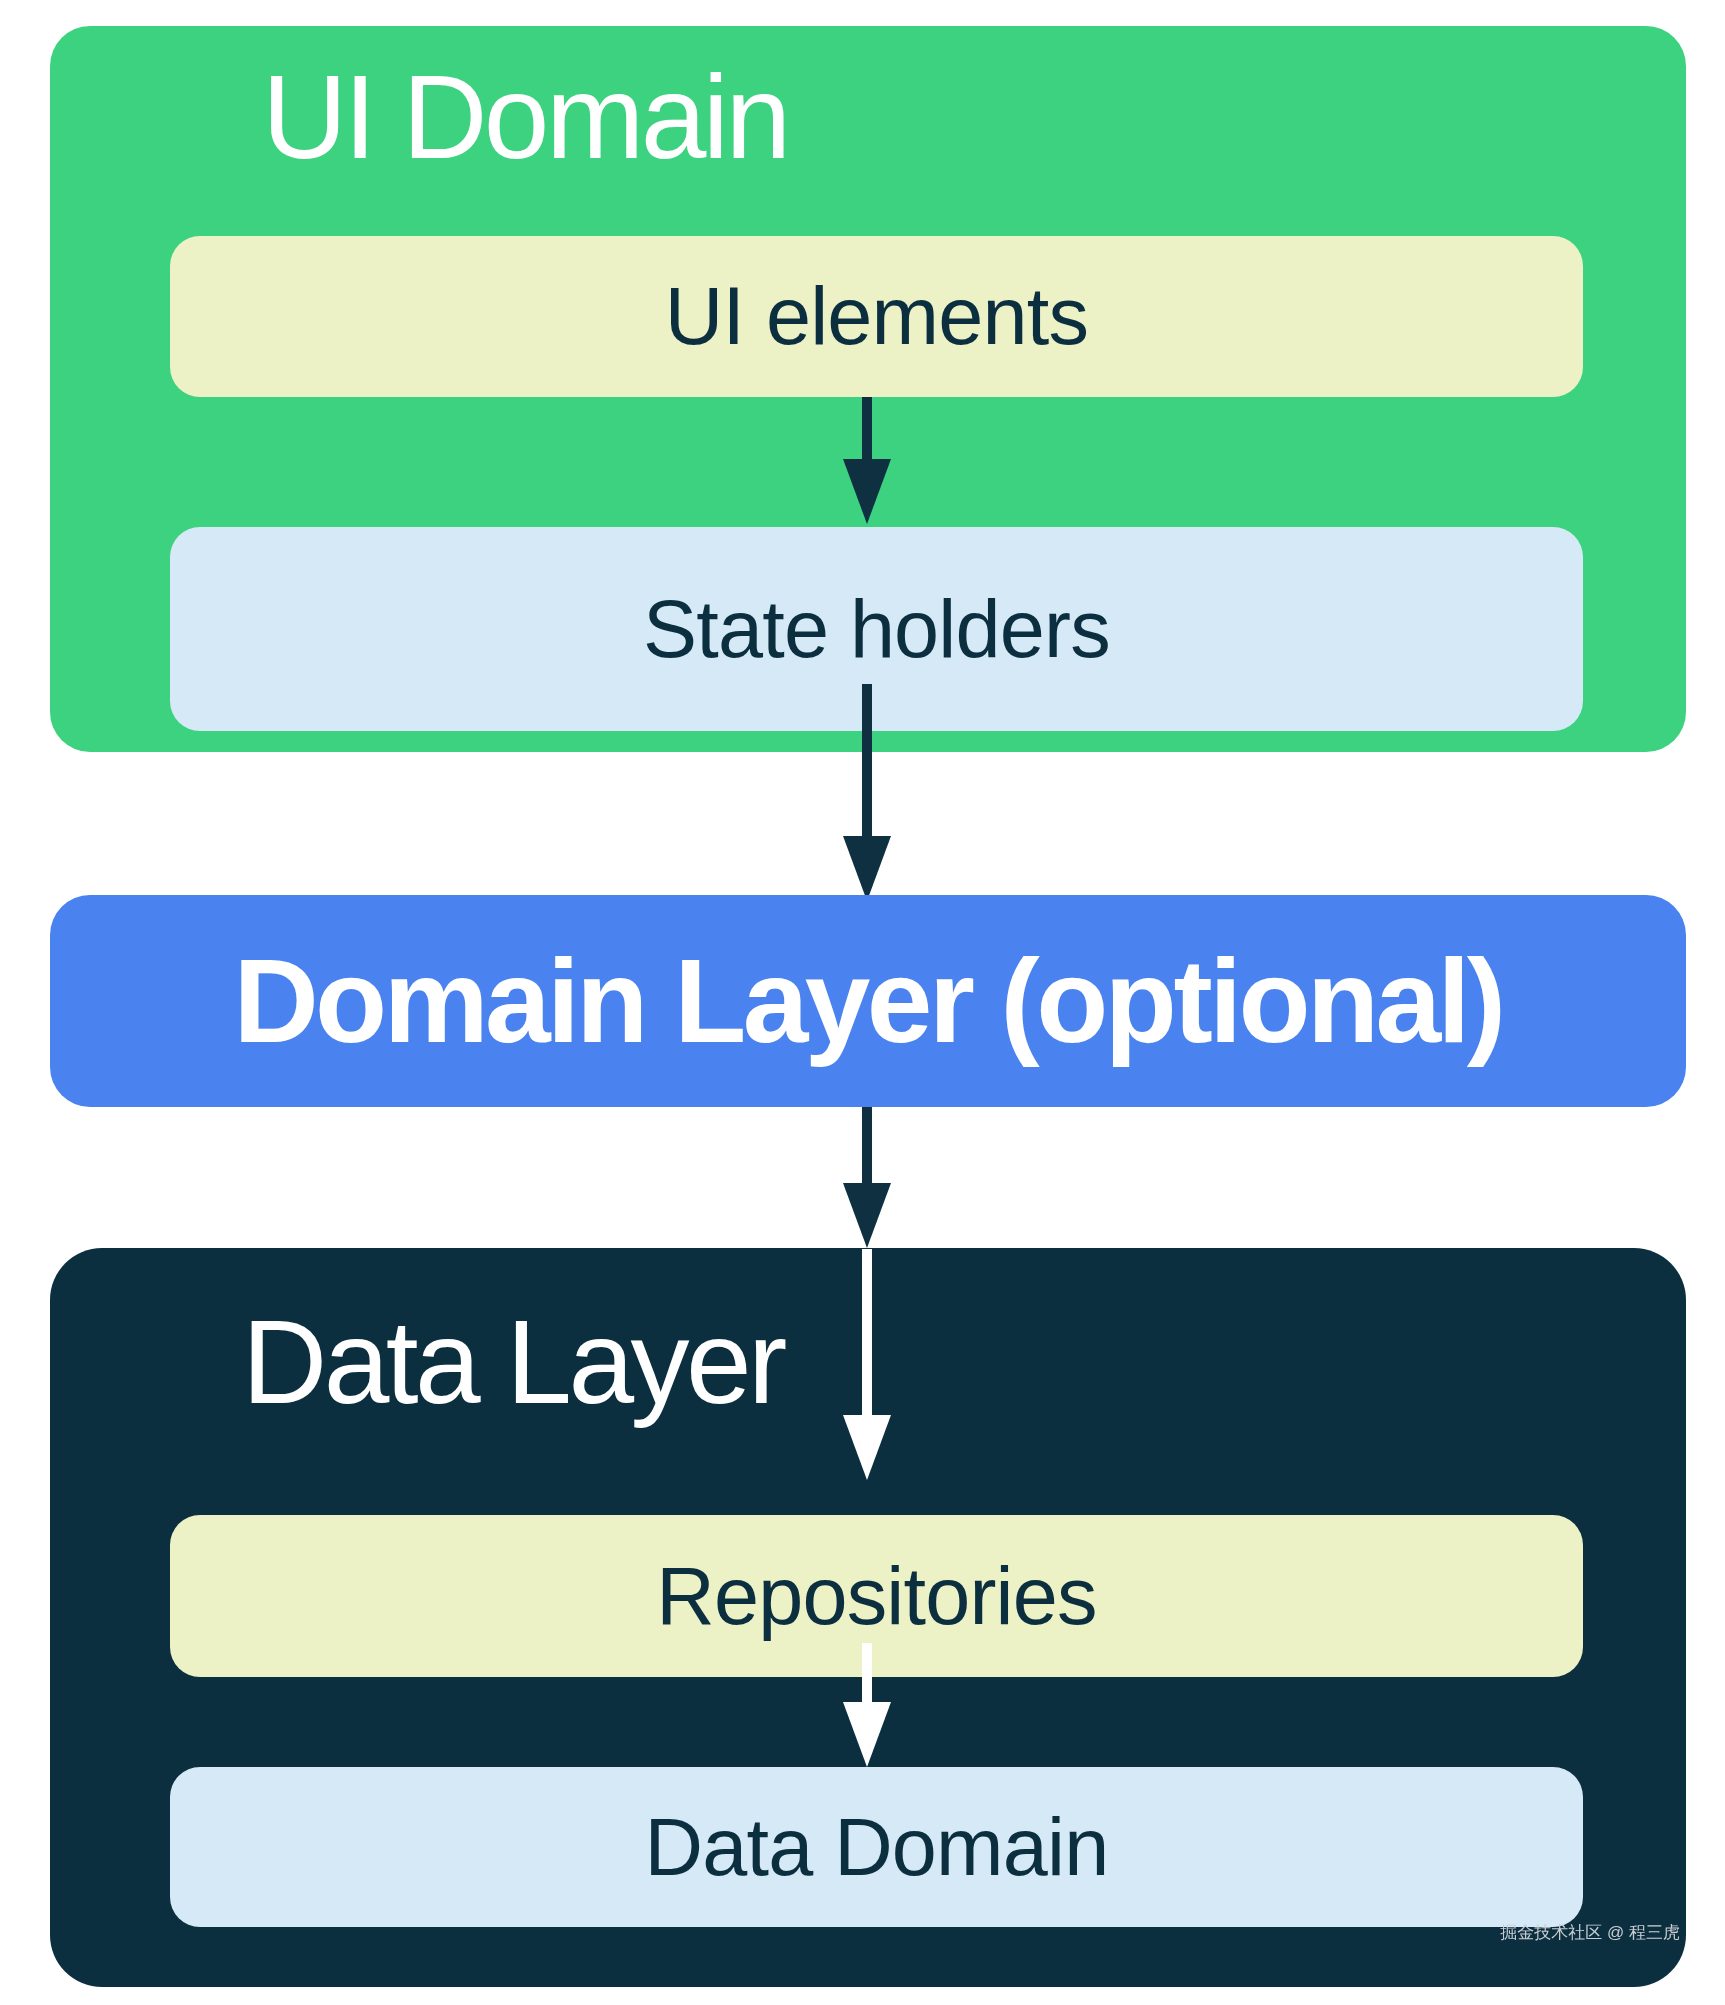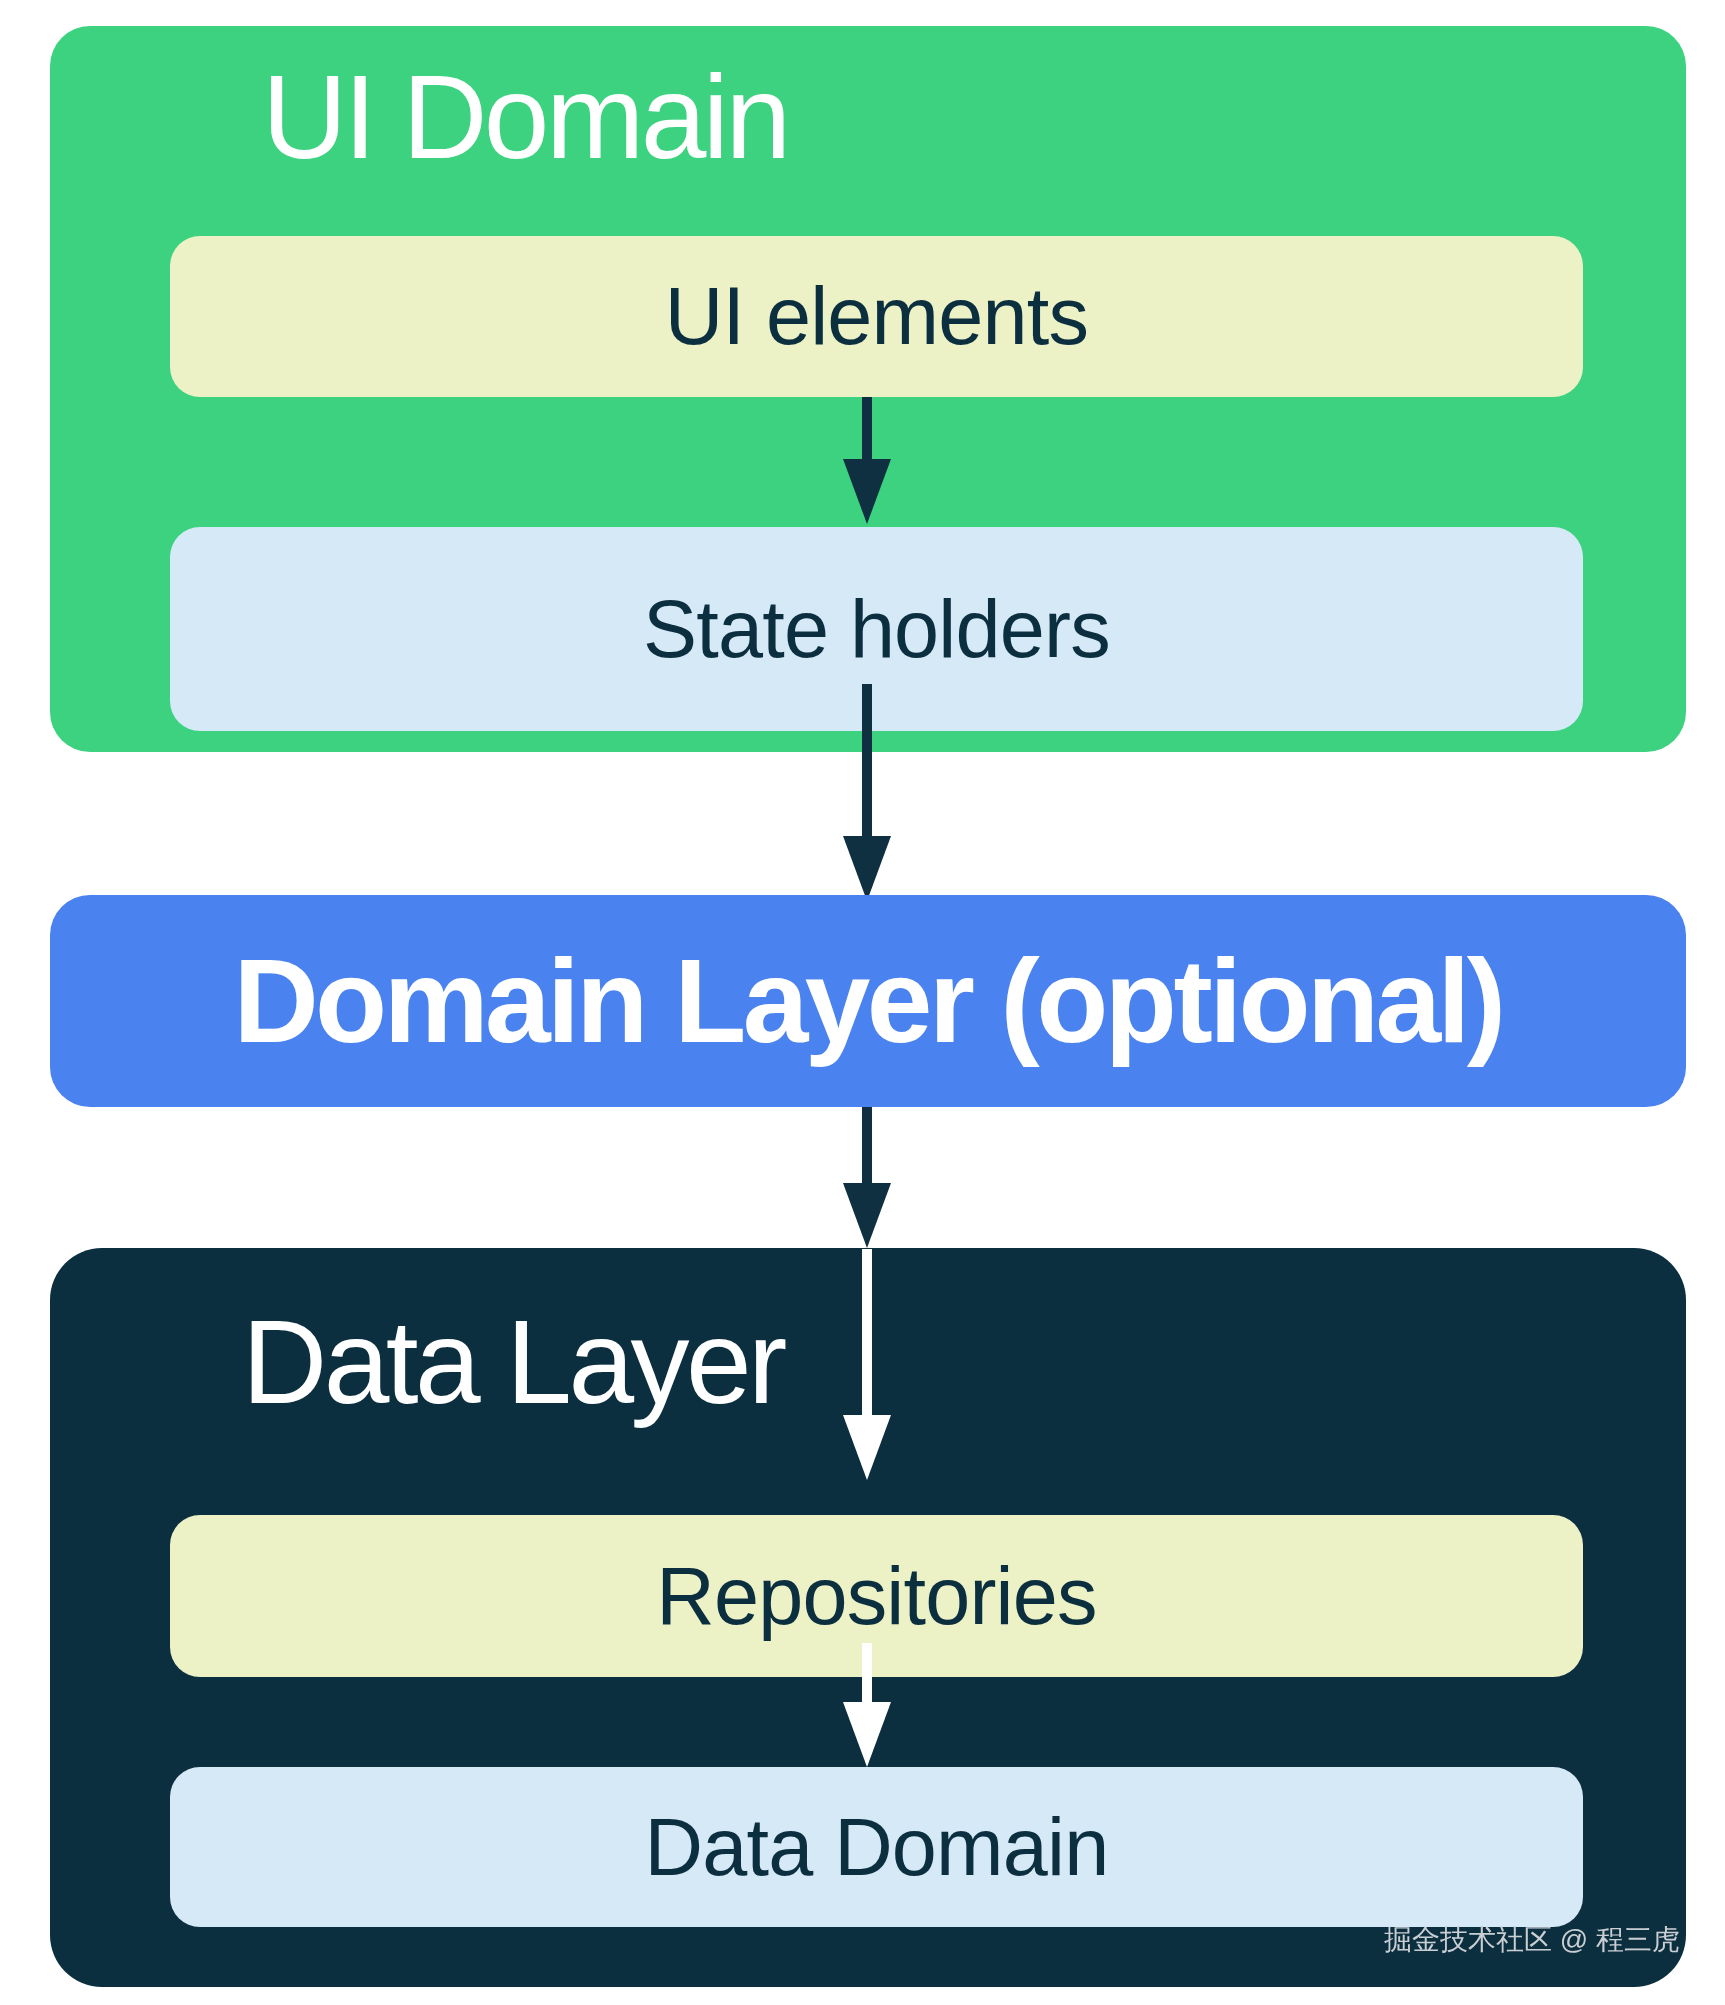--- a/index.html
+++ b/index.html
@@ -87,21 +87,21 @@
   
   #arrow-repo-shaft    { top: 1249px; height: 166px; }
   #arrow-repo-head     { top: 1415px; }
   #arrow-sources-shaft { top: 1643px; height: 59px; }
   #arrow-sources-head  { top: 1702px; }
 
   #watermark {
     position: absolute;
     right: 45px;
     top: 1922px;
-    font-size: 28px;
+    font-size: 17px;
     line-height: 1.3;
     color: var(--c-watermark-text, #C9CED3);
     white-space: nowrap;
   }
 </style>
 </head>
 <body>
 
 <div class="canvas">
 

